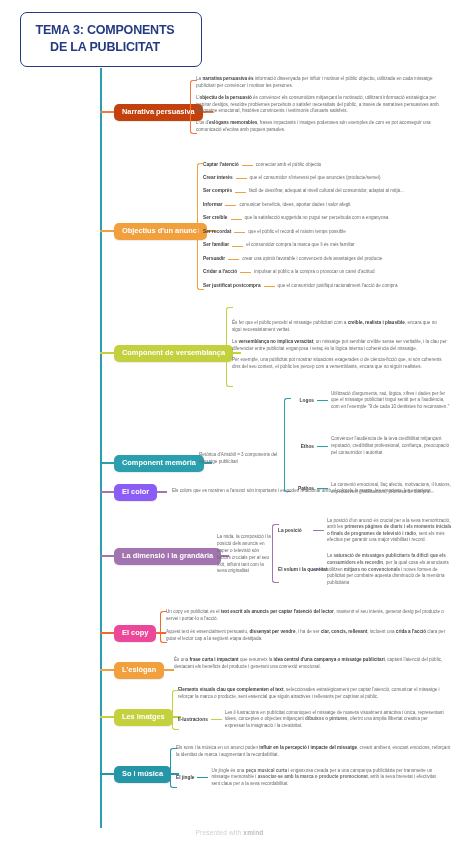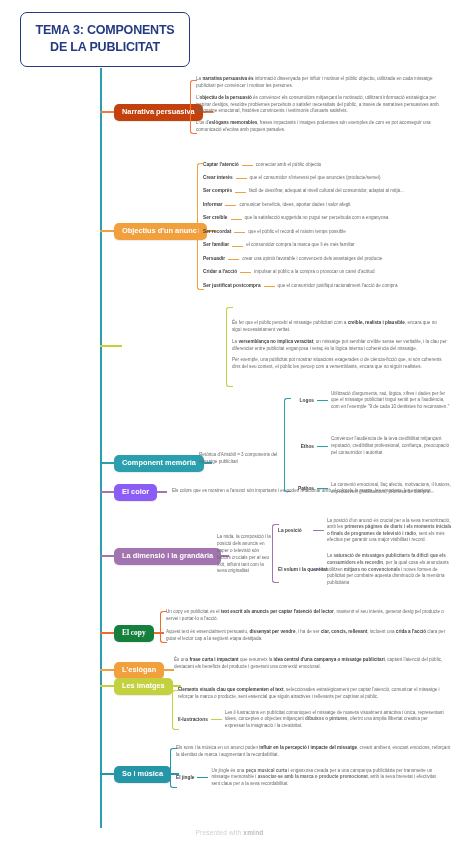--- a/index.html
+++ b/index.html
@@ -7,21 +7,21 @@
     width:459px;height:848px;position:relative;overflow:hidden;
     font-family:"Liberation Sans","DejaVu Sans",sans-serif;
     color:#4a4a4a;
   }
   .canvas{position:absolute;inset:0;}
 
   
   .root{
     position:absolute;left:20px;top:12px;width:160px;
     border:1.6px solid #253B80;border-radius:7px;background:#fff;
-    padding:9px 4px 10px 4px;text-align:center;
+    padding:9px 16px 10px 4px;text-align:center;
     font-size:12.5px;font-weight:bold;color:#253B80;line-height:1.35;
     letter-spacing:-.2px;
   }
 
   
   .trunk{position:absolute;left:100px;top:68px;width:2px;height:760px;background:#2a9fae;}
 
   
   .branch{position:absolute;display:flex;align-items:center;}
   .stub{height:2px;width:14px;flex:0 0 auto;}
@@ -130,20 +130,21 @@
     <div class="subrow">
         <span class="subttl">Ser justificat postcompra</span>
         <span class="dash" style="background:#F2A03D;"></span>
         <span class="subtxt">que el consumidor justifiqui racionalment l'acció de compra</span>
       </div>
   </div>
   <div class="bracket" style="left:197px;top:163px;width:6px;height:125px;border-width:1px 0 1px 1px;border-radius:3px 0 0 3px;border-color:#F2A03D;"></div>
 
   <div class="branch" style="left:100px;top:345px;">
     <div class="stub" style="background:#C3D13F;"></div>
+    <div class="node" style="background:#C3D13F;">Component de versemblança</div>
     <div class="link" style="width:8px;background:#C3D13F;"></div>
   </div>
   <div class="leafcol" style="left:232px;top:303px;width:215px;height:85px;gap:5px;">
     <div class="leaf">És fer que el públic percebi el missatge publicitari com a <b>creïble, realista i plausible</b>, encara que no sigui necessàriament veritat.</div>
     <div class="leaf">La <b>versemblança no implica veracitat</b>; un missatge pot semblar creïble sense ser veritable, i la clau per diferenciar entre publicitat enganyosa i veraç és la lògica interna i coherència del missatge.</div>
     <div class="leaf">Per exemple, una publicitat pot mostrar situacions exagerades o de ciència-ficció que, si són coherents dins del seu context, el públic les percep com a versemblants, encara que no siguin realistes.</div>
   </div>
   <div class="bracket" style="left:226px;top:307px;width:6px;height:78px;border-width:1px 0 1px 1px;border-radius:3px 0 0 3px;border-color:#C3D13F;"></div>
 
   <div class="branch" style="left:100px;top:455px;">
@@ -195,37 +196,37 @@
     <div class="subrow" style="align-items:center;">
         <span class="subttl" style="width:32px;">El volum i la quantitat</span>
         <span class="dash" style="background:#A274B0;margin-top:0;"></span>
         <span class="subtxt" style="width:125px;">La <b>saturació de missatges publicitaris fa difícil que els consumidors els recordin</b>, per la qual cosa els anunciants utilitzen <b>mitjans no convencionals</b> i noves formes de publicitat per combatre aquesta disminució de la memòria publicitària</span>
       </div>
   </div>
   <div class="bracket" style="left:272px;top:524px;width:6px;height:57px;border-width:1px 0 1px 1px;border-radius:3px 0 0 3px;border-color:#A274B0;"></div>
 
   <div class="branch" style="left:100px;top:625px;">
     <div class="stub" style="background:#F2682A;"></div>
-    <div class="node" style="background:#15803d;font-family:Liberation Serif, serif;">El copy</div>
+    <div class="node" style="background:#ec4899;">El copy</div>
     <div class="link" style="width:10px;background:#F2682A;"></div>
   </div>
   <div class="leafcol" style="left:166px;top:608px;width:283px;height:36px;gap:6px;">
     <div class="leaf">Un copy en publicitat és el <b>text escrit als anuncis per captar l'atenció del lector</b>, mantenir el seu interès, generar desig pel producte o servei i portar-lo a l'acció.</div>
     <div class="leaf">Aquest text és essencialment persuasiu, <b>dissenyat per vendre</b>, i ha de ser <b>clar, concís, rellevant</b>, incloent una <b>crida a l'acció</b> clara per guiar el lector cap a la següent etapa desitjada.</div>
   </div>
   <div class="bracket" style="left:160px;top:611px;width:6px;height:30px;border-width:1px 0 1px 1px;border-radius:3px 0 0 3px;border-color:#F2682A;"></div>
 
   <div class="branch" style="left:100px;top:662px;">
     <div class="stub" style="background:#F2A03D;"></div>
     <div class="node" style="background:#F2A03D;">L'eslògan</div>
     <div class="link" style="width:10px;background:#F2A03D;"></div>
   </div>
   <div class="leaf" style="position:absolute;left:174px;top:657px;width:275px;">És una <b>frase curta i impactant</b> que resumeix la <b>idea central d'una campanya o missatge publicitari</b>, captant l'atenció del públic, destacant els beneficis del producte i generant una connexió emocional.</div>
 
-  <div class="branch" style="left:100px;top:678px;justify-content:space-between;">
+  <div class="branch" style="left:100px;top:709px;justify-content:space-between;">
     <div class="stub" style="background:#C3D13F;"></div>
     <div class="node" style="background:#C3D13F;">Les imatges</div>
     <div class="link" style="width:8px;background:#C3D13F;"></div>
   </div>
   <div class="leafcol" style="left:178px;top:687px;width:272px;height:44px;justify-content:space-between;">
     <div class="leaf"><b>Elements visuals clau que complementen el text</b>, seleccionades estratègicament per captar l'atenció, comunicar el missatge i reforçar la marca o producte, sent essencial que siguin atractives i rellevants per captivar al públic.</div>
     <div class="subrow" style="align-items:center;">
         <span class="subttl">Il·lustracions</span>
         <span class="dash" style="background:#C3D13F;margin-top:0;"></span>
         <span class="subtxt" style="width:220px;">Les il·lustracions en publicitat comuniquen el missatge de manera visualment atractiva i única, representant idees, conceptes o objectes mitjançant <b>dibuixos o pintures</b>, oferint una àmplia llibertat creativa per expressar la imaginació i la creativitat.</span>

